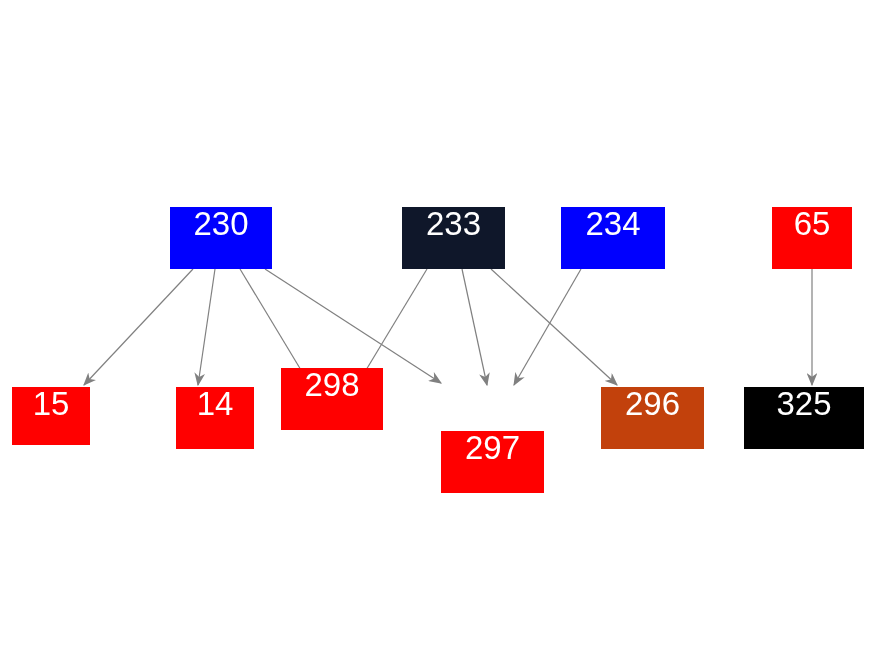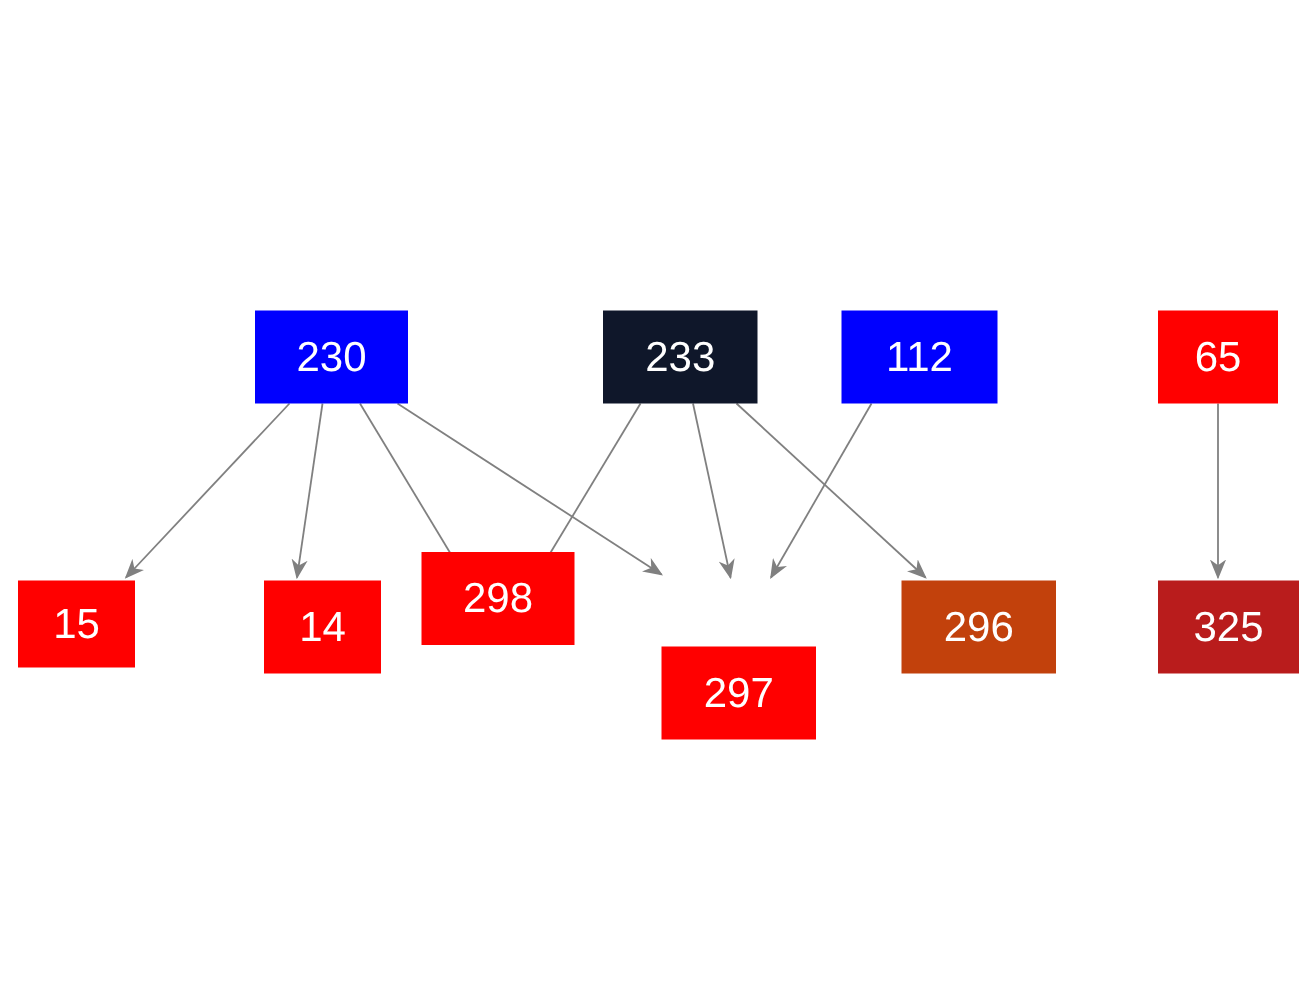--- a/index.html
+++ b/index.html
@@ -8,24 +8,23 @@
     background:#ffffff;
     font-family:"Liberation Sans", sans-serif;
     overflow:hidden;
   }
   #graph-canvas{position:relative;width:875px;height:656px;}
   #edge-layer{position:absolute;left:0;top:0;width:875px;height:656px;}
   .node{
     position:absolute;
     box-sizing:border-box;
     display:flex;
-    align-items:center;
     justify-content:center;
     color:#ffffff;
-    font-size:28px;
+    font-size:33px;
     font-family:"Liberation Sans", sans-serif;
     line-height:1;
     letter-spacing:0px;
     z-index:2;
   }
   .node-label{pointer-events:none;}
 </style>
 </head>
 <body>
 
@@ -49,37 +48,37 @@
       </g>
   </svg>
   <div id="nodes-group">
       <div class="node" style="left: 170px; top: 207px; width: 102px; height: 62px; background: rgb(0, 0, 255);">
         <span class="node-label">230</span>
       </div>
       <div class="node" style="left: 402px; top: 207px; width: 103px; height: 62px; background: #0f172a;">
         <span class="node-label">233</span>
       </div>
       <div class="node" style="left: 561px; top: 207px; width: 104px; height: 62px; background: rgb(0, 0, 255);">
-        <span class="node-label">112</span>
+        <span class="node-label">234</span>
       </div>
       <div class="node" style="left: 772px; top: 207px; width: 80px; height: 62px; background: rgb(255, 0, 0);">
         <span class="node-label">65</span>
       </div>
       <div class="node" style="left: 12px; top: 387px; width: 78px; height: 58px; background: rgb(255, 0, 0);">
         <span class="node-label">15</span>
       </div>
       <div class="node" style="left: 146px; top: 387px; width: 78px; height: 62px; background: rgb(255, 0, 0); margin-left: 30px;">
         <span class="node-label">14</span>
       </div>
       <div class="node" style="left: 281px; top: 368px; width: 102px; height: 62px; background: rgb(255, 0, 0);">
         <span class="node-label">298</span>
       </div>
       <div class="node" style="left: 441px; top: 387px; width: 103px; height: 62px; background: rgb(255, 0, 0); margin-top: 44px;">
         <span class="node-label">297</span>
       </div>
       <div class="node" style="left: 601px; top: 387px; width: 103px; height: 62px; background: #c2410c;">
         <span class="node-label">296</span>
       </div>
-      <div class="node" style="left: 772px; top: 387px; width: 94px; height: 62px; background: #b91c1c;">
+      <div class="node" style="left: 744px; top: 387px; width: 120px; height: 62px; background: #000000;">
         <span class="node-label">325</span>
       </div>
     </div>
 </div>
 
 </body></html>

